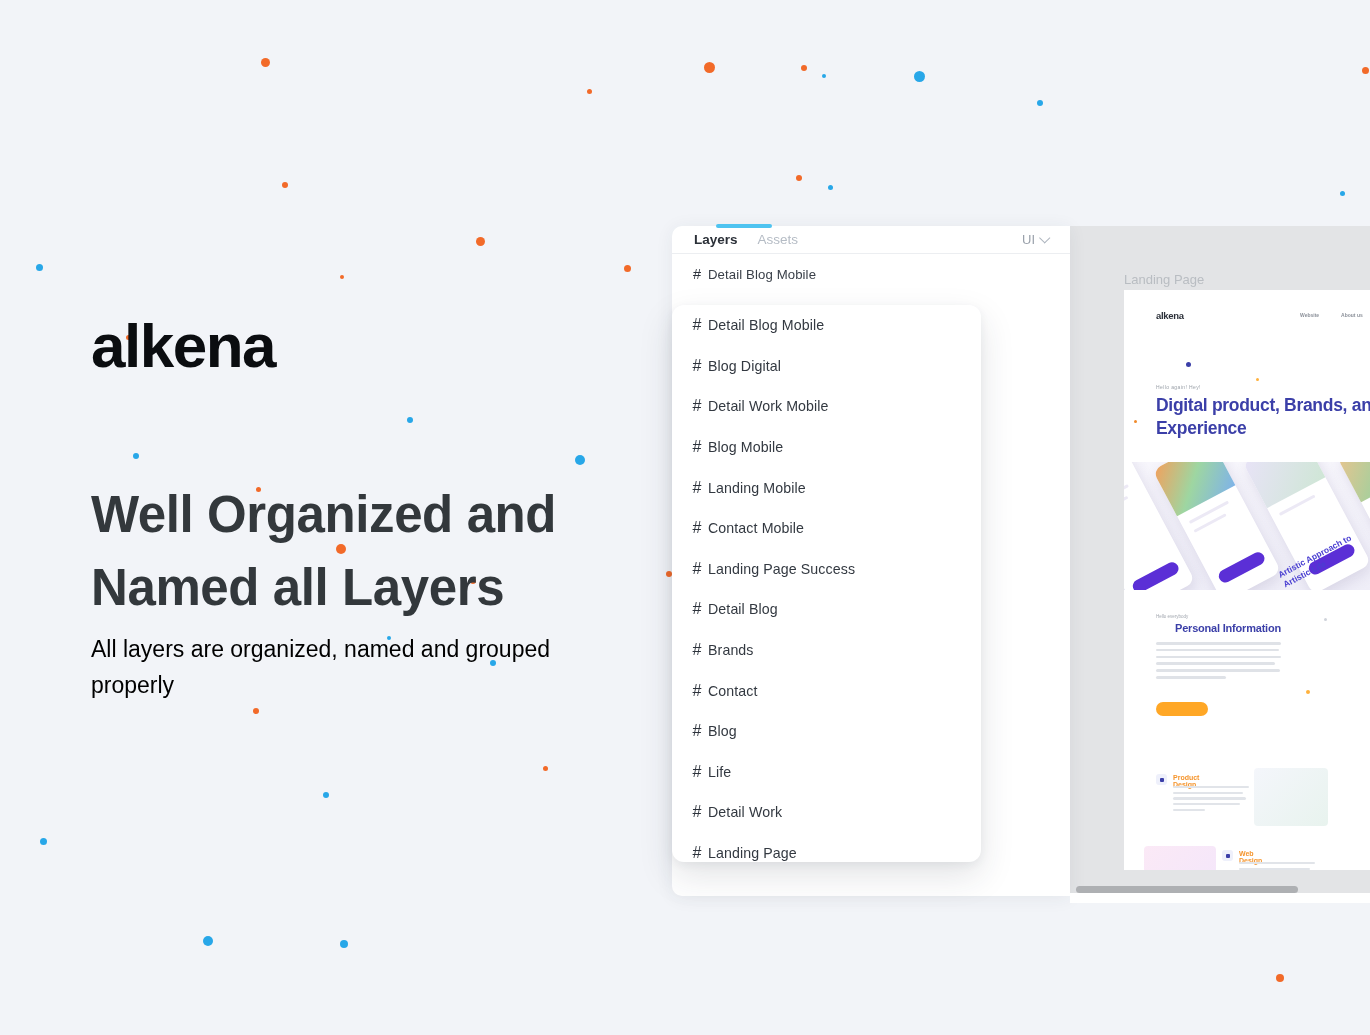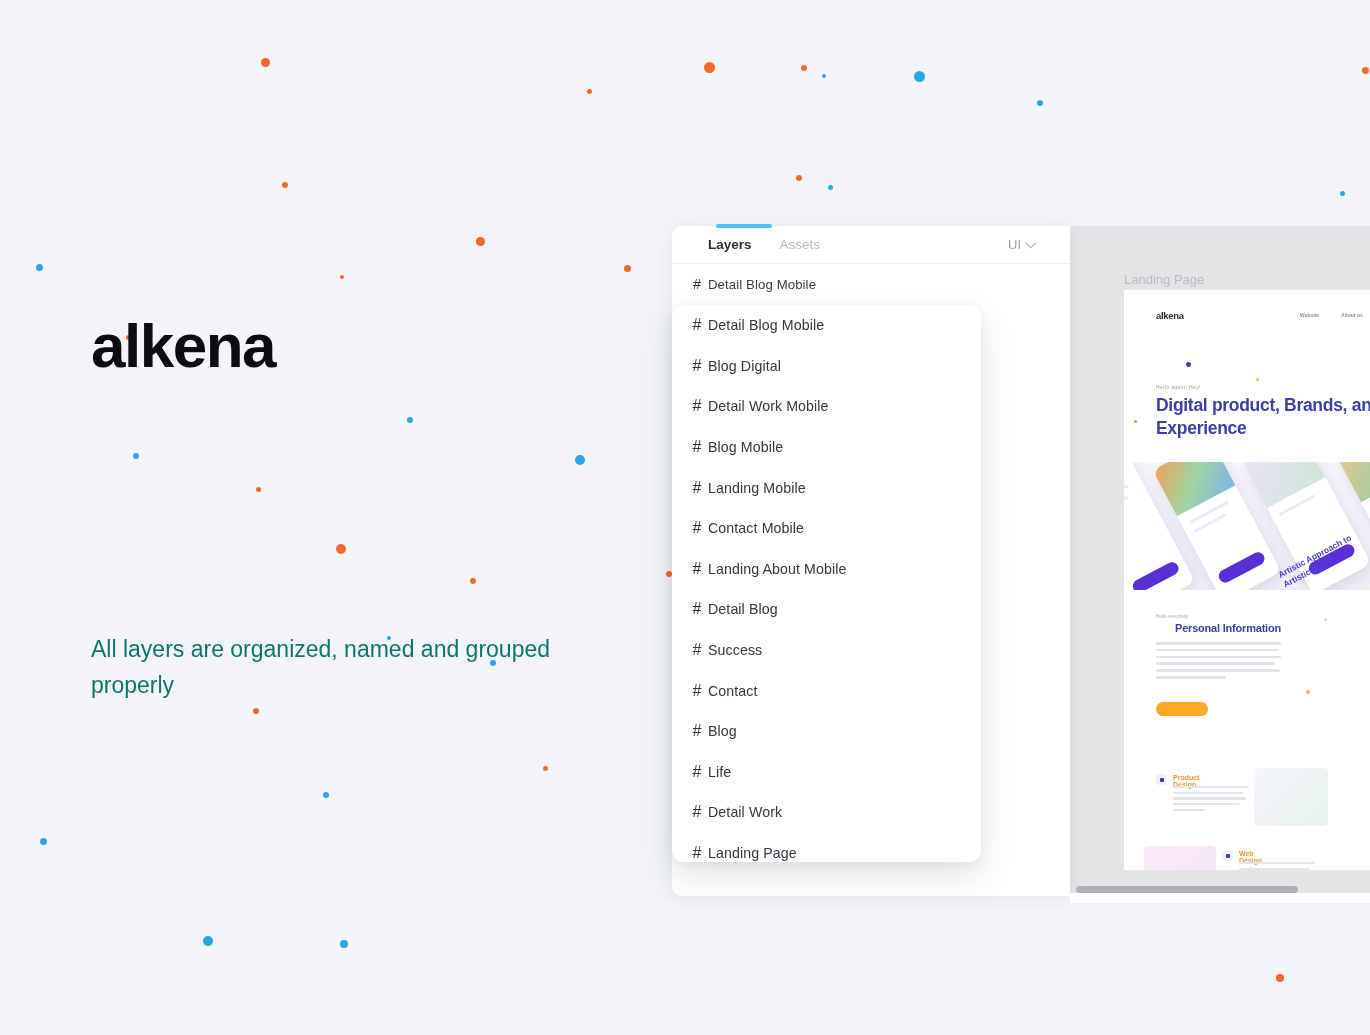--- a/index.html
+++ b/index.html
@@ -22,47 +22,47 @@
     color:#0b0d10; line-height:1; font-family:"Liberation Sans", sans-serif;
   }
   .headline {
     position:absolute; left:91px; top:478px; width:600px;
     font-size:51px; font-weight:700; line-height:1.44;
     color:#33383c; letter-spacing:-0.4px;
   }
   .subhead {
     position:absolute; left:91px; top:632px; width:520px;
     font-size:23px; font-weight:400; line-height:1.55;
-    color:#0f766e;
+    color:#000000;
   }
 
   
   .accent-strip {
     position:absolute; left:716px; top:224px; width:56px; height:4px;
     background:#4ec3f0; border-radius:2px; z-index:8;
   }
 
   
   .layers-panel {
     position:absolute; left:672px; top:226px; width:398px; height:670px;
     background:#ffffff;
     border-radius:10px 0 0 10px;
     box-shadow:0 2px 18px rgba(40,50,70,0.07);
     overflow:hidden;
     z-index:5;
   }
   .panel-head {
-    height:38px; border-bottom:1px solid #eceef1;
-    display:flex; align-items:center; padding:0 36px;
+    height:28px; border-bottom:1px solid #eceef1;
+    display:flex; align-items:center; padding:0 22px;
   }
   .tab {
     font-size:13.5px; margin-right:20px; cursor:pointer;
   }
   .tab.active { color:#2b3038; font-weight:600; }
-  .tab.inactive { color:#b5bcc5; font-weight:500;margin-left:8px; }
+  .tab.inactive { color:#b5bcc5; font-weight:500; }
   .page-select {
     margin-left:auto; display:flex; align-items:center; gap:5px;
     font-size:13px; color:#9aa1ab; cursor:pointer;
   }
   .chev { width:8px; height:8px; border-right:1.4px solid #aeb5bf; border-bottom:1.4px solid #aeb5bf;
           transform:rotate(45deg) translate(-1px,-2px); }
 
   .layer-row {
     display:flex; align-items:center; height:40.6px; padding-left:12px;
   }
@@ -198,20 +198,21 @@
       <div class="dot" style="left: 340px; top: 940px; width: 8px; height: 8px; background: rgb(40, 167, 232);"></div>
       <div class="dot" style="left: 203px; top: 936px; width: 10px; height: 10px; background: rgb(40, 167, 232);"></div>
       <div class="dot" style="left: 1276px; top: 974px; width: 8px; height: 8px; background: rgb(242, 106, 41);"></div>
       <div class="dot" style="left: 1184px; top: 300px; width: 4px; height: 4px; background: rgb(242, 106, 41);"></div>
     </div>
 
   <div class="left-col">
     <div class="brand-logo">alkena</div>
   </div>
 
+  <div class="headline">Well Organized and Named all Layers</div>
   <div class="subhead">All layers are organized, named and grouped properly</div>
 
   <div class="accent-strip"></div>
 
   <div class="canvas-area">
     <div class="artboard-label">Landing Page</div>
 
     <div class="artboard">
 
       <div class="ab-nav">
@@ -341,29 +342,29 @@
       <div class="layer-row">
         <span class="hash">#</span>
         <span class="layer-name">Landing Mobile</span>
       </div>
       <div class="layer-row">
         <span class="hash">#</span>
         <span class="layer-name">Contact Mobile</span>
       </div>
       <div class="layer-row">
         <span class="hash">#</span>
-        <span class="layer-name">Landing About Mobile</span>
+        <span class="layer-name">Landing Page Success</span>
       </div>
       <div class="layer-row">
         <span class="hash">#</span>
         <span class="layer-name">Detail Blog</span>
       </div>
       <div class="layer-row">
         <span class="hash">#</span>
-        <span class="layer-name">Success</span>
+        <span class="layer-name">Brands</span>
       </div>
       <div class="layer-row">
         <span class="hash">#</span>
         <span class="layer-name">Contact</span>
       </div>
       <div class="layer-row">
         <span class="hash">#</span>
         <span class="layer-name">Blog</span>
       </div>
       <div class="layer-row">

